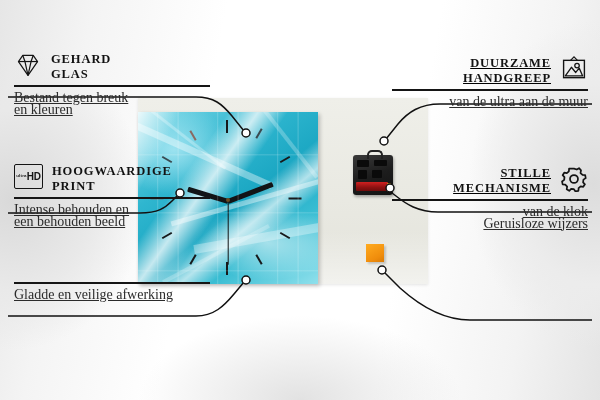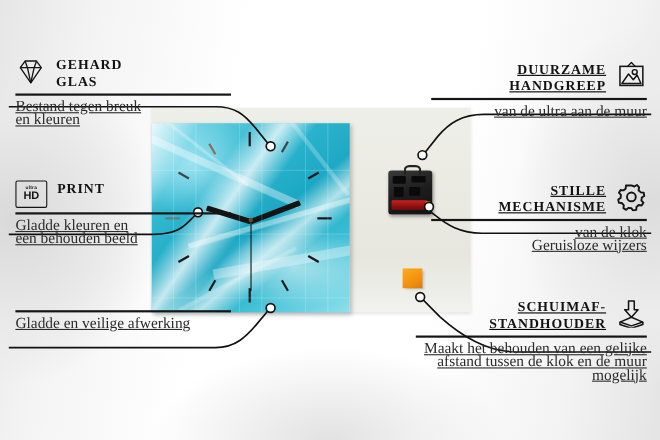--- a/index.html
+++ b/index.html
@@ -83,21 +83,21 @@
     letter-spacing:.9px;color:#121212;text-transform:uppercase;
   }
   .rule{height:1.6px;background:#151515;margin:4px 0 5px 0;}
   .feat-desc{
     font-family:"Liberation Serif", serif;
     font-size:14px;line-height:12px;color:#2b2b2b;text-decoration:underline;
   }
   .ico{width:28px;height:26px;flex:0 0 28px;display:block;}
   .hdbox{
     width:27px;height:23px;border:1.6px solid #141414;border-radius:2px;
-    display:flex;flex-direction:column;align-items:center;justify-content:center;line-height:1;flex:0 0 27px;
+    display:flex;flex-direction:row;align-items:center;justify-content:center;line-height:1;flex:0 0 27px;
   }
   .hd-ultra{font-family:"Liberation Sans",sans-serif;font-size:4.4px;font-weight:bold;letter-spacing:.2px;color:#141414;}
   .hd-main{font-family:"Liberation Sans",sans-serif;font-size:10px;font-weight:bold;letter-spacing:-.2px;color:#141414;margin-top:.5px;}
 </style>
 </head>
 <body>
 
 <div class="stage">
 
   <div class="photo">
@@ -181,25 +181,26 @@
     <div class="feat-desc">en kleuren</div>
   </div>
 
   <div class="feat left" style="top:164px;">
     <div class="feat-head">
       <div class="hdbox">
         <span class="hd-ultra">ultra</span>
         <span class="hd-main">HD</span>
       </div>
       <div>
+        <div class="feat-title">HOOGWAARDIGE</div>
         <div class="feat-title">PRINT</div>
       </div>
     </div>
     <div class="rule"></div>
-    <div class="feat-desc">Gladde kleuren en</div>
+    <div class="feat-desc">Intense behouden en</div>
     <div class="feat-desc">een behouden beeld</div>
   </div>
 
   <div class="feat left" style="top:278px;">
     <div class="rule"></div>
     <div class="feat-desc">Gladde en veilige afwerking</div>
   </div>
 
   <div class="feat right" style="top:56px;">
     <div class="feat-head">
@@ -229,32 +230,14 @@
       <div>
         <div class="feat-title">STILLE</div>
         <div class="feat-title">MECHANISME</div>
       </div>
     </div>
     <div class="rule"></div>
     <div class="feat-desc">van de klok</div>
     <div class="feat-desc">Geruisloze wijzers</div>
   </div>
 
-  <div class="feat right" style="top:272px;width:210px;">
-    <div class="feat-head">
-      <svg class="ico" viewBox="0 0 32 30">
-        <g fill="none" stroke="#141414" stroke-width="1.6" stroke-linejoin="round">
-          <path d="M13,2 h6 v9 h4 l-7,8 -7,-8 h4 Z"></path>
-          <path d="M16,19 L28,24 L16,28 L4,24 Z"></path>
-          <path d="M4,24 v2.5 L16,30.5 L28,26.5 V24"></path>
-        </g>
-      </svg>
-      <div>
-        <div class="feat-title">SCHUIMAF-</div>
-        <div class="feat-title">STANDHOUDER</div>
-      </div>
-    </div>
-    <div class="rule"></div>
-    <div class="feat-desc">Maakt het behouden van een gelijke</div>
-    <div class="feat-desc">afstand tussen de klok en de muur mogelijk</div>
-  </div>
 
 </div>
 
 </body></html>

